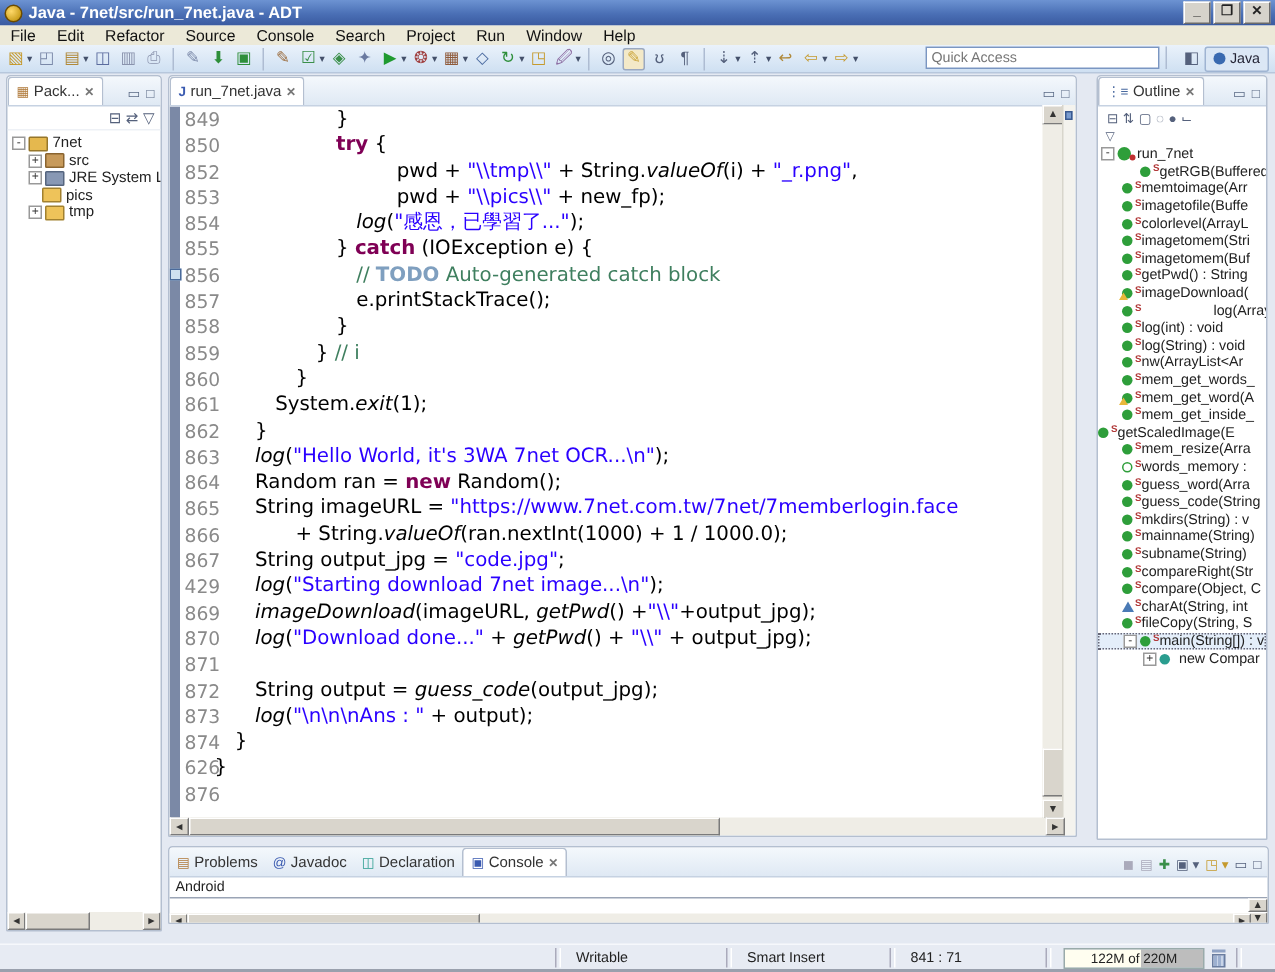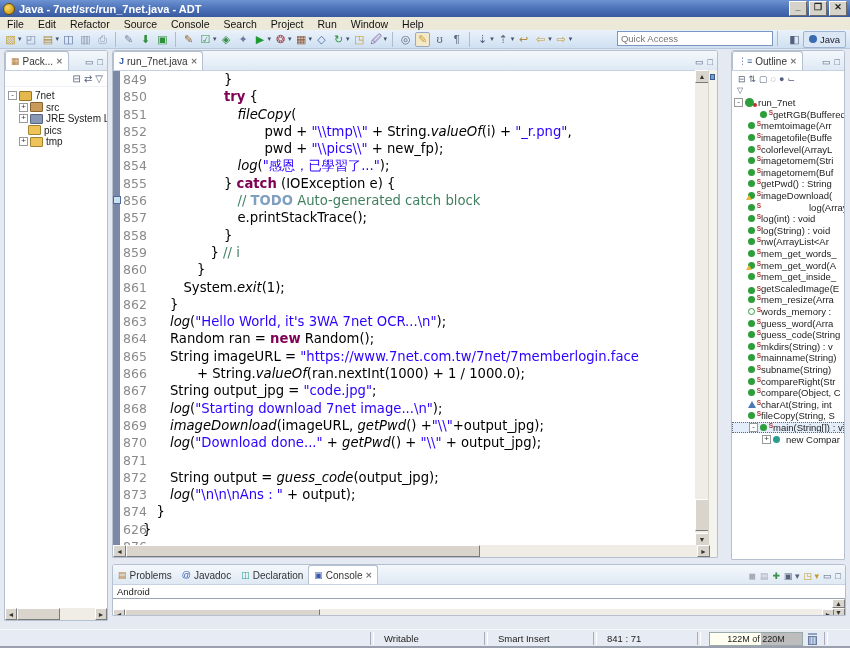--- a/index.html
+++ b/index.html
@@ -284,38 +284,37 @@
     <span class="panelbtns">
       <span class="pbtn">▭</span>
       <span class="pbtn">□</span>
     </span>
   </div>
   <div id="edbody">
     <div id="quickdiff"></div>
     <div id="codelines">
         <div class="cline"><span class="ln">849</span><span class="ctext" style="padding-left: 81px;"><span class="c-p">}</span></span></div>
         <div class="cline"><span class="ln">850</span><span class="ctext" style="padding-left: 81px;"><span class="c-k">try</span><span class="c-p"> {</span></span></div>
-        <div class="cline"><span class="ln">851</span><span class="ctext" style="padding-left: 94.5px;"><span class="c-i">fileCopy</span><span class="c-p">(</span></span></div>
         <div class="cline"><span class="ln">852</span><span class="ctext" style="padding-left: 121.5px;"><span class="c-p">pwd + </span><span class="c-s">"\\tmp\\"</span><span class="c-p"> + String.</span><span class="c-i">valueOf</span><span class="c-p">(i) + </span><span class="c-s">"_r.png"</span><span class="c-p">,</span></span></div>
         <div class="cline"><span class="ln">853</span><span class="ctext" style="padding-left: 121.5px;"><span class="c-p">pwd + </span><span class="c-s">"\\pics\\"</span><span class="c-p"> + new_fp);</span></span></div>
         <div class="cline"><span class="ln">854</span><span class="ctext" style="padding-left: 94.5px;"><span class="c-i">log</span><span class="c-p">(</span><span class="c-s">"感恩，已學習了..."</span><span class="c-p">);</span></span></div>
         <div class="cline"><span class="ln">855</span><span class="ctext" style="padding-left: 81px;"><span class="c-p">} </span><span class="c-k">catch</span><span class="c-p"> (IOException e) {</span></span></div>
         <div class="cline" style="position: relative;"><span class="ln">856</span><span class="ctext" style="padding-left: 94.5px;"><span class="c-c">// </span><span class="c-t">TODO</span><span class="c-c"> Auto-generated catch block</span></span><span id="task-marker" style="top: 4px;"></span></div>
         <div class="cline"><span class="ln">857</span><span class="ctext" style="padding-left: 94.5px;"><span class="c-p">e.printStackTrace();</span></span></div>
         <div class="cline"><span class="ln">858</span><span class="ctext" style="padding-left: 81px;"><span class="c-p">}</span></span></div>
         <div class="cline"><span class="ln">859</span><span class="ctext" style="padding-left: 67.5px;"><span class="c-p">} </span><span class="c-c">// i</span></span></div>
         <div class="cline"><span class="ln">860</span><span class="ctext" style="padding-left: 54px;"><span class="c-p">}</span></span></div>
         <div class="cline"><span class="ln">861</span><span class="ctext" style="padding-left: 40.5px;"><span class="c-p">System.</span><span class="c-i">exit</span><span class="c-p">(1);</span></span></div>
         <div class="cline"><span class="ln">862</span><span class="ctext" style="padding-left: 27px;"><span class="c-p">}</span></span></div>
         <div class="cline"><span class="ln">863</span><span class="ctext" style="padding-left: 27px;"><span class="c-i">log</span><span class="c-p">(</span><span class="c-s">"Hello World, it's 3WA 7net OCR...\n"</span><span class="c-p">);</span></span></div>
         <div class="cline"><span class="ln">864</span><span class="ctext" style="padding-left: 27px;"><span class="c-p">Random ran = </span><span class="c-k">new</span><span class="c-p"> Random();</span></span></div>
         <div class="cline"><span class="ln">865</span><span class="ctext" style="padding-left: 27px;"><span class="c-p">String imageURL = </span><span class="c-s">"https://www.7net.com.tw/7net/7memberlogin.face</span></span></div>
         <div class="cline"><span class="ln">866</span><span class="ctext" style="padding-left: 54px;"><span class="c-p">+ String.</span><span class="c-i">valueOf</span><span class="c-p">(ran.nextInt(1000) + 1 / 1000.0);</span></span></div>
         <div class="cline"><span class="ln">867</span><span class="ctext" style="padding-left: 27px;"><span class="c-p">String output_jpg = </span><span class="c-s">"code.jpg"</span><span class="c-p">;</span></span></div>
-        <div class="cline"><span class="ln">868</span><span class="ctext" style="padding-left: 27px;"><span class="c-i">log</span><span class="c-p">(</span><span class="c-s">"Starting download 7net image...\n"</span><span class="c-p">);</span></span></div>
+        <div class="cline"><span class="ln">429</span><span class="ctext" style="padding-left: 27px;"><span class="c-i">log</span><span class="c-p">(</span><span class="c-s">"Starting download 7net image...\n"</span><span class="c-p">);</span></span></div>
         <div class="cline"><span class="ln">869</span><span class="ctext" style="padding-left: 27px;"><span class="c-i">imageDownload</span><span class="c-p">(imageURL, </span><span class="c-i">getPwd</span><span class="c-p">() +</span><span class="c-s">"\\"</span><span class="c-p">+output_jpg);</span></span></div>
         <div class="cline"><span class="ln">870</span><span class="ctext" style="padding-left: 27px;"><span class="c-i">log</span><span class="c-p">(</span><span class="c-s">"Download done..."</span><span class="c-p"> + </span><span class="c-i">getPwd</span><span class="c-p">() + </span><span class="c-s">"\\"</span><span class="c-p"> + output_jpg);</span></span></div>
         <div class="cline"><span class="ln">871</span><span class="ctext" style="padding-left: 0px;"></span></div>
         <div class="cline"><span class="ln">872</span><span class="ctext" style="padding-left: 27px;"><span class="c-p">String output = </span><span class="c-i">guess_code</span><span class="c-p">(output_jpg);</span></span></div>
         <div class="cline"><span class="ln">873</span><span class="ctext" style="padding-left: 27px;"><span class="c-i">log</span><span class="c-p">(</span><span class="c-s">"\n\n\nAns : "</span><span class="c-p"> + output);</span></span></div>
         <div class="cline"><span class="ln">874</span><span class="ctext" style="padding-left: 13.5px;"><span class="c-p">}</span></span></div>
         <div class="cline"><span class="ln">626</span><span class="ctext" style="padding-left: 0px;"><span class="c-p">}</span></span></div>
         <div class="cline"><span class="ln">876</span><span class="ctext" style="padding-left: 0px;"></span></div>
       </div>
   </div>
@@ -470,21 +469,21 @@
         </span>
         <span>mem_get_word(A</span>
       </div>
       <div class="orow" style="padding-left: 16px;">
         <span class="oic">
           <i class="dot"></i>
           <b class="sS">S</b>
         </span>
         <span>mem_get_inside_</span>
       </div>
-      <div class="orow" style="padding-left: 16px; align-items: flex-end;">
+      <div class="orow" style="">
         <span class="oic">
           <i class="dot"></i>
           <b class="sS">S</b>
         </span>
         <span>getScaledImage(E</span>
       </div>
       <div class="orow" style="padding-left: 16px;">
         <span class="oic">
           <i class="dot"></i>
           <b class="sS">S</b>

